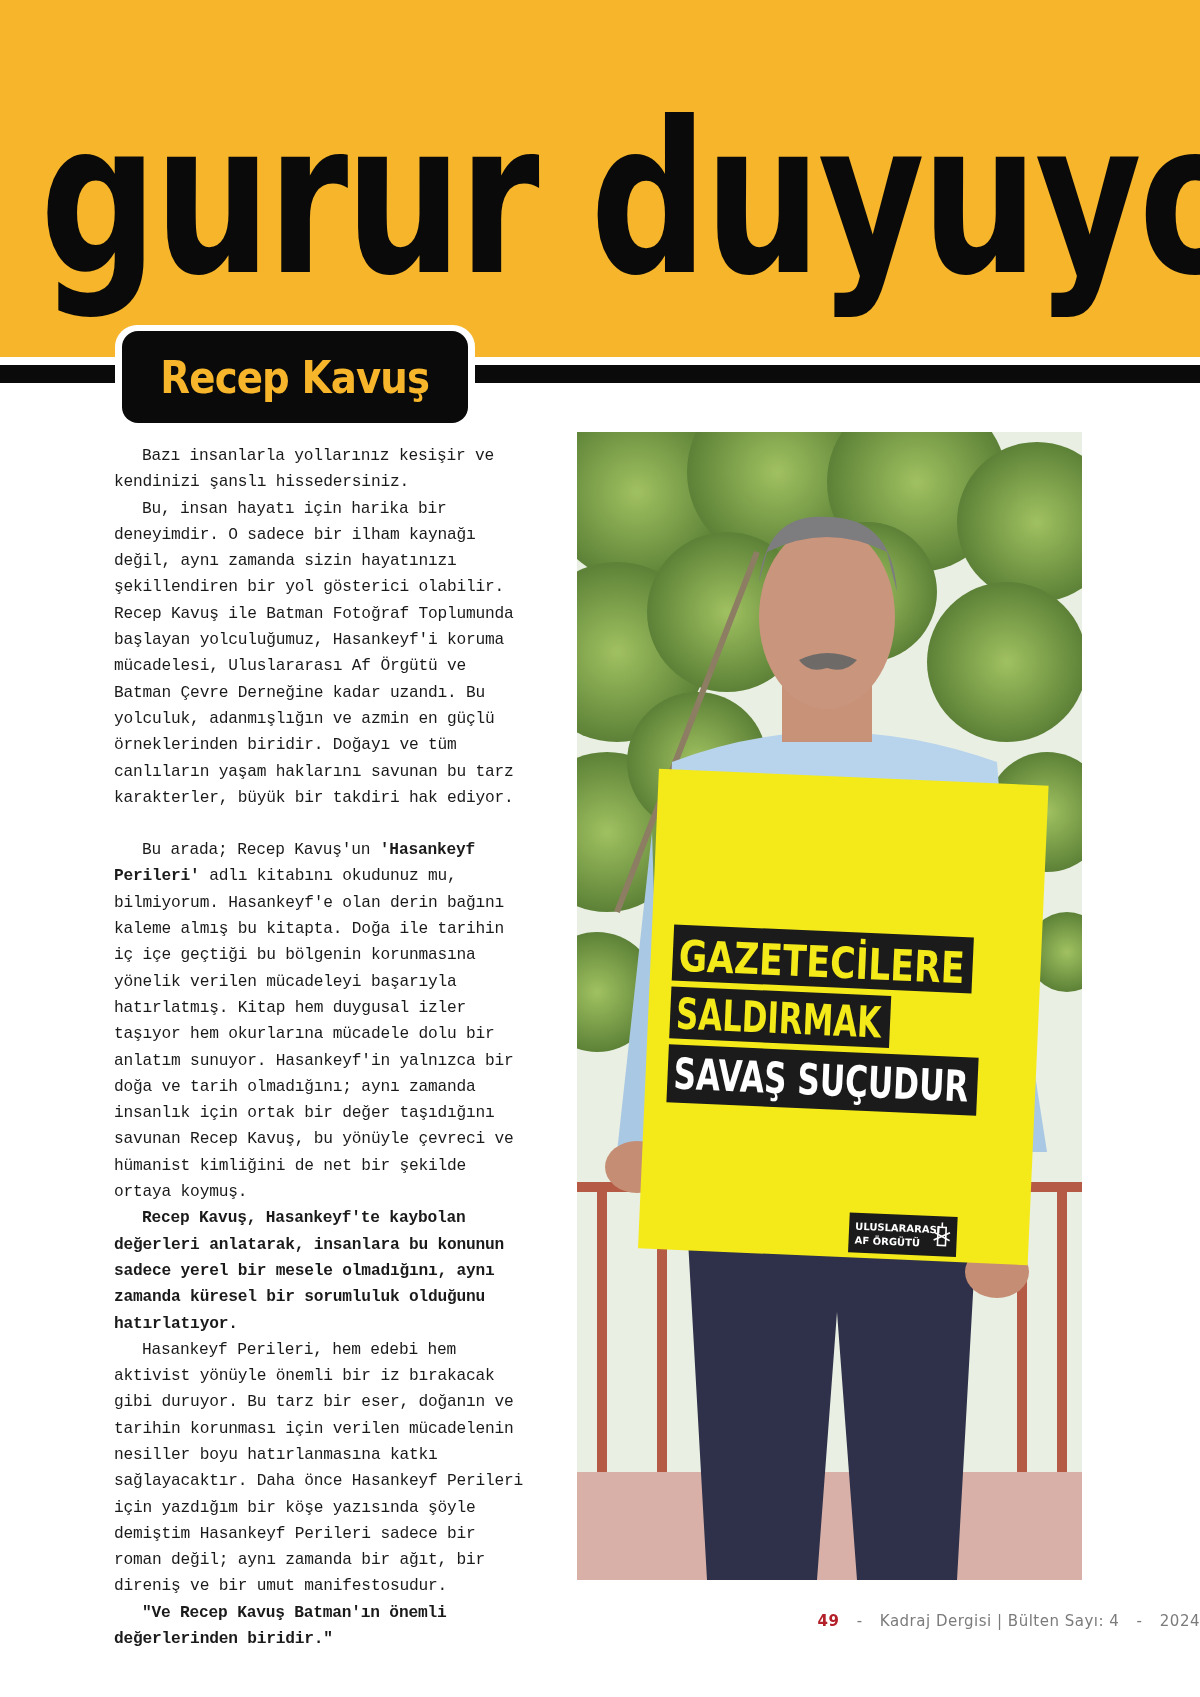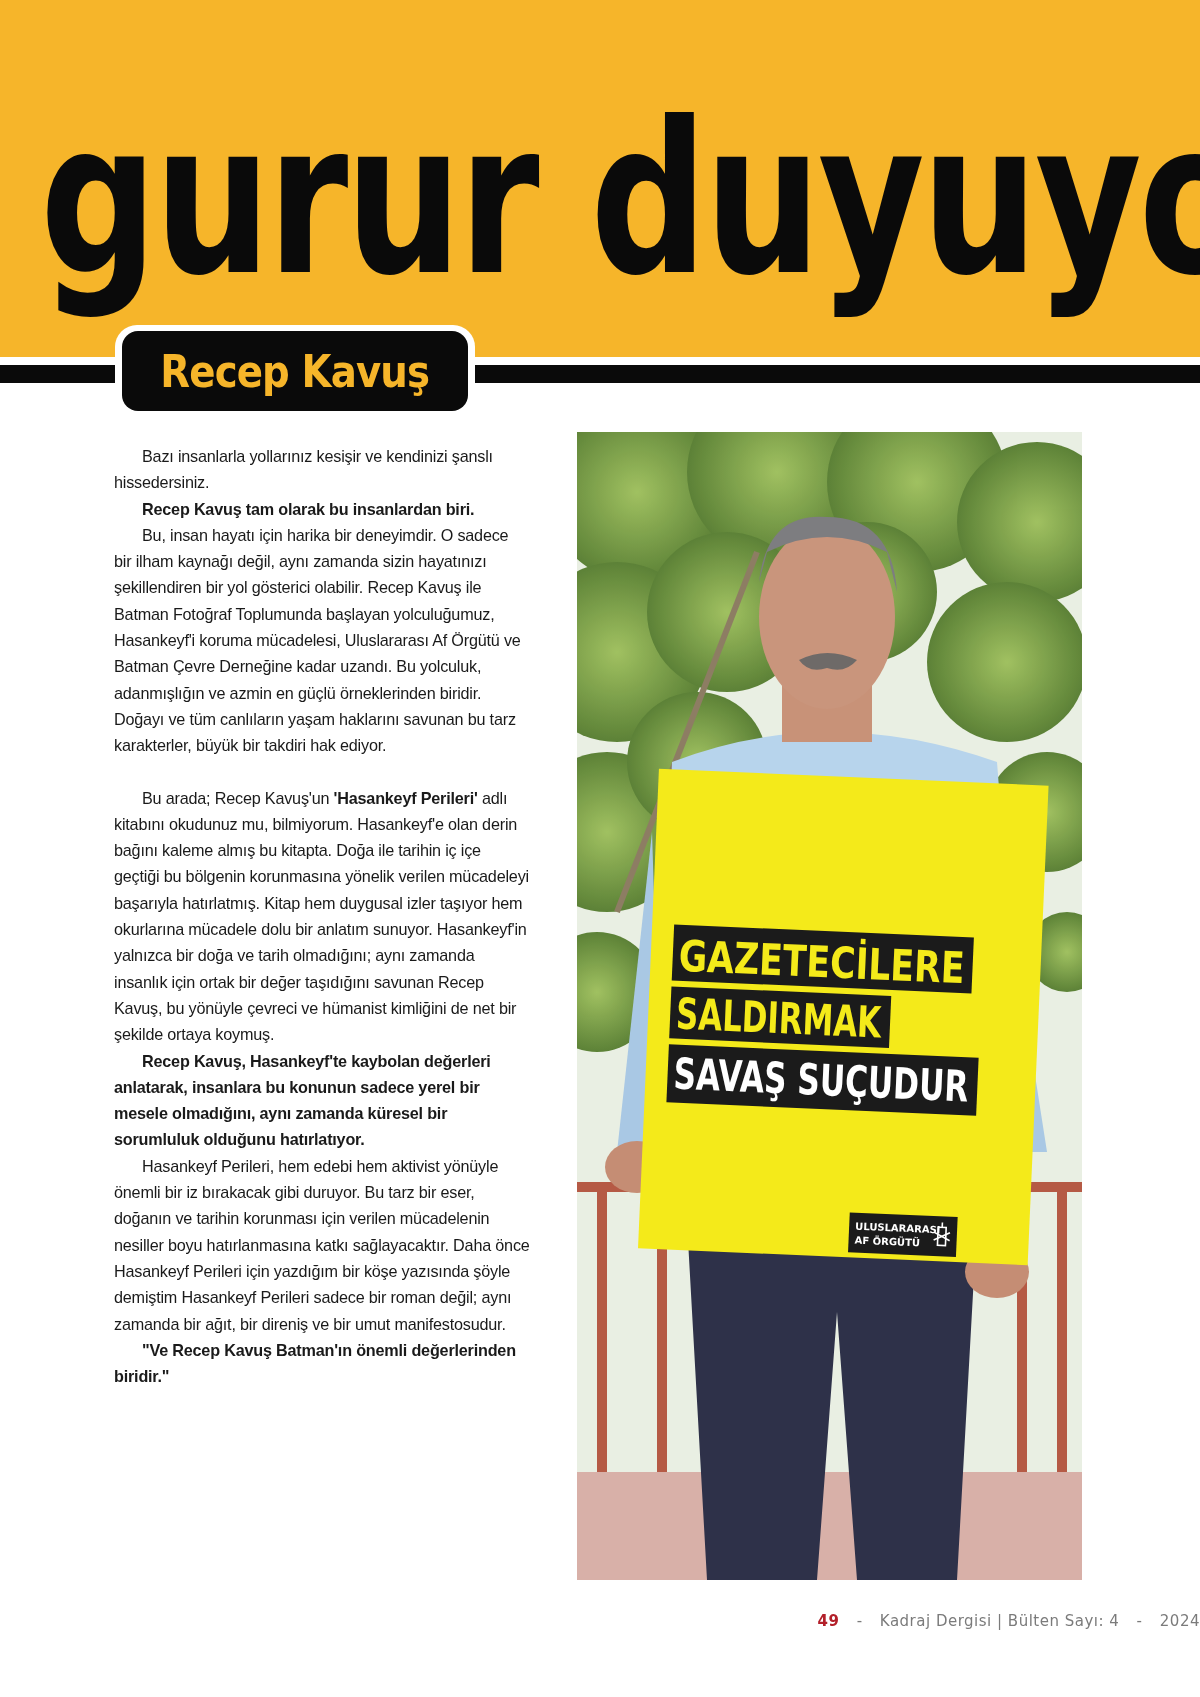--- a/index.html
+++ b/index.html
@@ -24,32 +24,32 @@
     position: absolute; left: 0; top: 357px; width: 1200px; height: 8px; background: #ffffff;
   }
   .black-bar {
     position: absolute; left: 0; top: 365px; width: 1200px; height: 18px; background: #0a0a0a;
   }
   .byline-wrap {
     position: absolute; left: 115px; top: 325px; width: 360px; height: 92px;
     background: #ffffff; border-radius: 22px;
   }
   .byline {
-    position: absolute; left: 122px; top: 331px; width: 346px; height: 80px;
+    position: absolute; left: 122px; top: 331px; width: 346px; height: 92px;
     background: #0a0a0a; border-radius: 16px;
     display: flex; align-items: center; justify-content: center;
   }
   .byline span {
     color: #f6b52a; font-family: "DejaVu Sans", sans-serif; font-weight: bold;
     font-size: 44px; letter-spacing: -1px;
     transform: scaleX(0.88); display: inline-block;
   }
   .article {
     position: absolute; left: 114px; top: 443px; width: 416px;
-    font-family: Liberation Sans, sans-serif;
+    font-family: Liberation Mono, monospace;
     font-size: 16.2px; line-height: 26.3px; color: #1a1a1a;
   }
   .article p { margin: 0; text-indent: 28px; letter-spacing: -0.2px; }
   .article p.bold { font-weight: bold; }
   .article .gap { height: 26px; }
   .photo {
     position: absolute; left: 577px; top: 432px; width: 505px; height: 1148px;
     overflow: hidden; background: #c9d9b6;
   }
   .footer {
@@ -67,21 +67,20 @@
 <div class="title">gurur duyuyor</div>
 <div class="white-stripe"></div>
 <div class="black-bar"></div>
 <div class="byline-wrap"></div>
 <div class="byline">
   <span>Recep Kavuş</span>
 </div>
 
 <div class="article">
   <p>Bazı insanlarla yollarınız kesişir ve kendinizi şanslı hissedersiniz.</p>
-  <p class="bold">Recep Kavuş tam olarak bu insanlardan biri.</p>
   <p>Bu, insan hayatı için harika bir deneyimdir. O sadece bir ilham kaynağı değil, aynı zamanda sizin hayatınızı şekillendiren bir yol gösterici olabilir. Recep Kavuş ile Batman Fotoğraf Toplumunda başlayan yolculuğumuz, Hasankeyf'i koruma mücadelesi, Uluslararası Af Örgütü ve Batman Çevre Derneğine kadar uzandı. Bu yolculuk, adanmışlığın ve azmin en güçlü örneklerinden biridir. Doğayı ve tüm canlıların yaşam haklarını savunan bu tarz karakterler, büyük bir takdiri hak ediyor.</p>
   <div class="gap"></div>
   <p><span>Bu arada; Recep Kavuş'un </span><b>'Hasankeyf Perileri'</b><span> adlı kitabını okudunuz mu, bilmiyorum. Hasankeyf'e olan derin bağını kaleme almış bu kitapta. Doğa ile tarihin iç içe geçtiği bu bölgenin korunmasına yönelik verilen mücadeleyi başarıyla hatırlatmış. Kitap hem duygusal izler taşıyor hem okurlarına mücadele dolu bir anlatım sunuyor. Hasankeyf'in yalnızca bir doğa ve tarih olmadığını; aynı zamanda insanlık için ortak bir değer taşıdığını savunan Recep Kavuş, bu yönüyle çevreci ve hümanist kimliğini de net bir şekilde ortaya koymuş.</span></p>
   <p class="bold">Recep Kavuş, Hasankeyf'te kaybolan değerleri anlatarak, insanlara bu konunun sadece yerel bir mesele olmadığını, aynı zamanda küresel bir sorumluluk olduğunu hatırlatıyor.</p>
   <p>Hasankeyf Perileri, hem edebi hem aktivist yönüyle önemli bir iz bırakacak gibi duruyor. Bu tarz bir eser, doğanın ve tarihin korunması için verilen mücadelenin nesiller boyu hatırlanmasına katkı sağlayacaktır. Daha önce Hasankeyf Perileri için yazdığım bir köşe yazısında şöyle demiştim Hasankeyf Perileri sadece bir roman değil; aynı zamanda bir ağıt, bir direniş ve bir umut manifestosudur.</p>
   <p class="bold">"Ve Recep Kavuş Batman'ın önemli değerlerinden biridir."</p>
 </div>
 
 <div class="photo">
   <svg width="505" height="1148" viewBox="0 0 505 1148">

